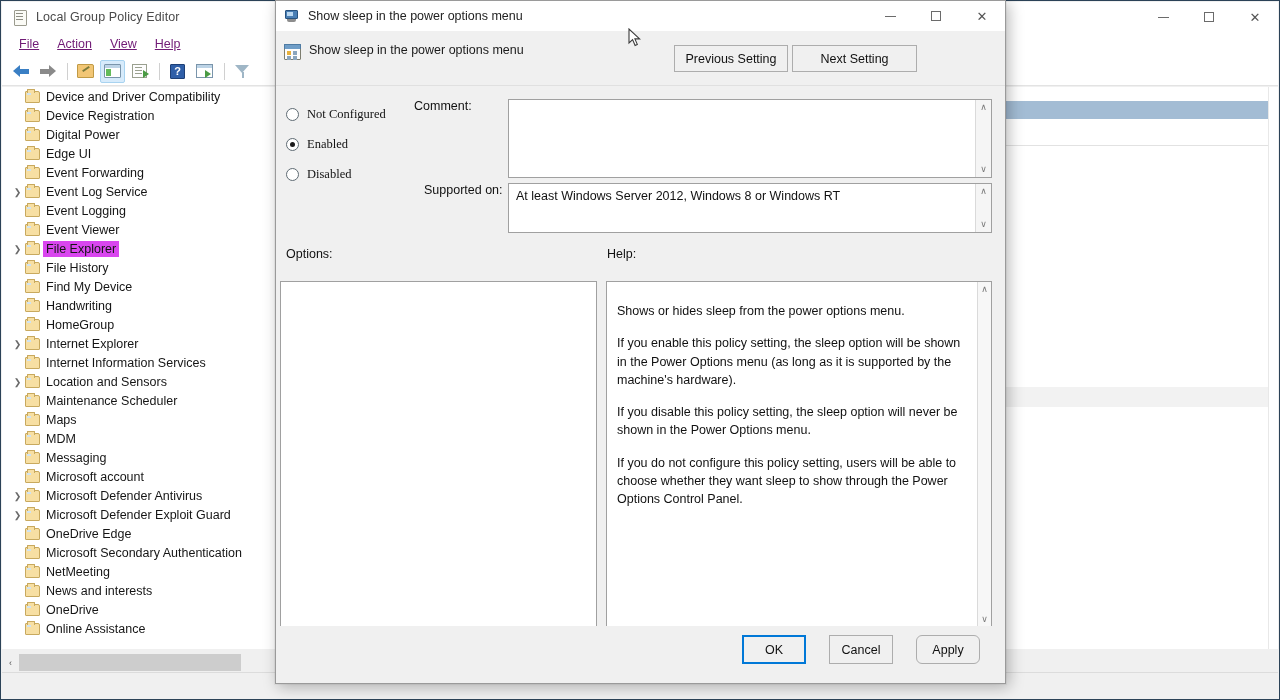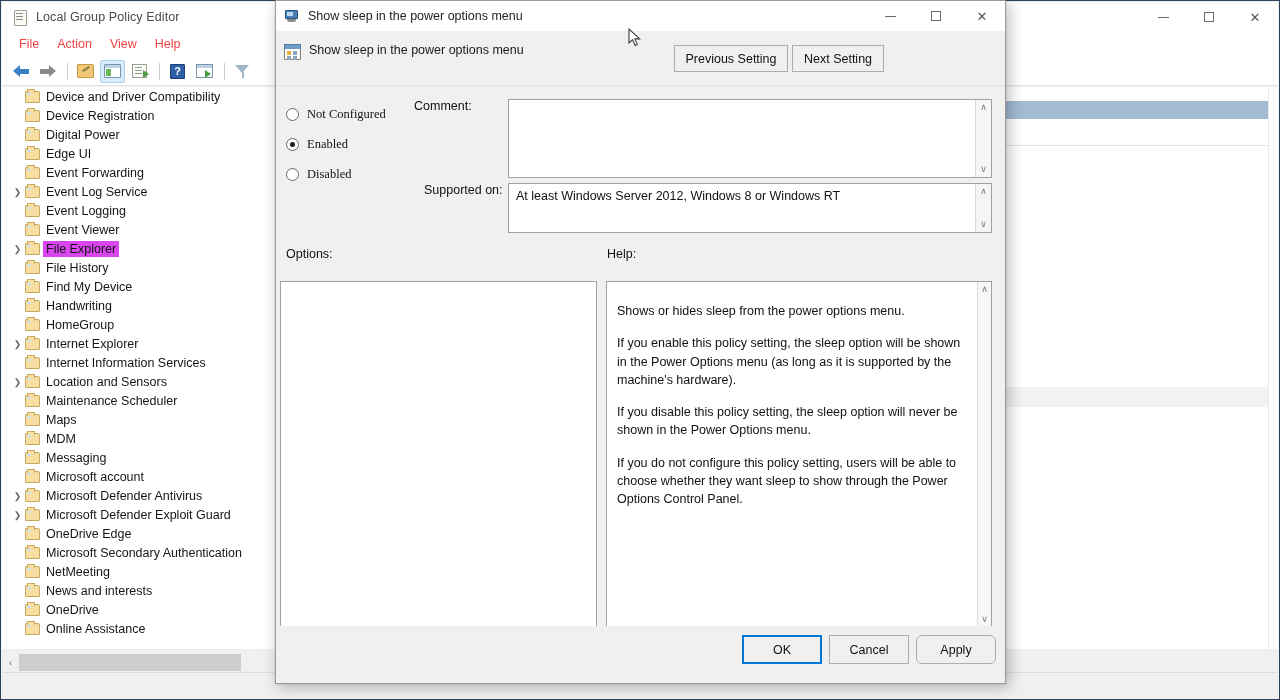--- a/index.html
+++ b/index.html
@@ -50,21 +50,21 @@
   .winctrl .gm { display:block; }
   .winctrl .sqr { width:10px; height:10px; border:1px solid #6b6b6b; }
   .winctrl .dsh { width:11px; height:1px; background:#6b6b6b; }
 
   #gpedit-menubar {
     position: absolute; left:1px; top:31px; right:1px; height:25px;
     background:#ffffff; display:flex; align-items:center; padding-left:8px;
     border-bottom: 1px solid #ffffff;
   }
   .menu-item {
-    padding: 3px 9px; font-size:12.5px; color:#ef4444;
+    padding: 3px 9px; font-size:12.5px; color:#701a75;text-decoration:underline;
   }
 
   #gpedit-toolbar {
     position:absolute; left:1px; top:56px; right:1px; height:29px;
     background:#ffffff; display:flex; align-items:center; padding-left:6px;
     border-bottom:1px solid #e3e3e3;
   }
   .tb-btn { width:25px; height:23px; margin-right:2px; position:relative; display:flex; align-items:center; justify-content:center;}
   .tb-sep { width:1px; height:17px; background:#d0d0d0; margin:0 5px; }
   .tb-btn.active { background:#d7ebfb; border:1px solid #a8d3f0; border-radius:2px; }
@@ -181,21 +181,21 @@
   #dlg-header-title {
     position:absolute; left:33px; top:11px; font-size:12.5px; color:#1a1a1a;
   }
   .nav-btn {
     position:absolute; top:13px; height:27px;
     background:#f0f0f0; border:1px solid #adadad;
     font-family:"Liberation Sans", sans-serif; font-size:12.5px; color:#111;
     display:flex; align-items:center; justify-content:center;
   }
   #btn-prev-setting { left:398px; width:114px; }
-  #btn-next-setting { left:516px; width:92px; }
+  #btn-next-setting { left:516px; width:125px; }
 
   .radio-group { position:absolute; left:10px; top:98px; width:128px; }
   .radio-row { display:flex; align-items:center; height:30px;font-family:Liberation Serif, serif; }
   .radio-circle {
     width:13px; height:13px; border-radius:50%; border:1px solid #5f6b73;
     background:#fff; margin-right:8px; position:relative; flex:0 0 13px;
   }
   .radio-row.checked .radio-circle:after {
     content:""; position:absolute; left:3px; top:3px; width:5px; height:5px;
     border-radius:50%; background:#1a1a1a;
@@ -224,21 +224,21 @@
   #help-text p { margin:0 0 14px 0; }
   .vsb {
     width:16px; background:#f5f5f5; border-left:1px solid #dadada;
     display:flex; flex-direction:column; justify-content:space-between; align-items:center;
     padding:3px 0; color:#7a7a7a; font-size:9px; line-height:1; flex:0 0 16px;
   }
   .vsb.thin { width:14px; flex:0 0 14px; background:#f7f7f7; }
 
   #dlg-footer { position:absolute; left:0; bottom:0; right:0; height:57px; background:#f0f0f0; }
   .dlg-btn {
-    position:absolute; top:9px; height:29px; width:80px;
+    position:absolute; top:9px; height:29px; width:64px;
     background:#f0f0f0; border:1px solid #adadad;
     font-family:"Liberation Sans", sans-serif; font-size:12.5px; color:#111;
     display:flex; align-items:center; justify-content:center;
   }
   #btn-ok { left:466px; border:2px solid #0078d7; background:#f0f0f0; }
   #btn-cancel { left:553px; }
   #btn-apply { left:640px;border-radius:6px; }
 
   
   #mouse-cursor { position:absolute; left:628px; top:28px; width:14px; height:20px; z-index:50; }

